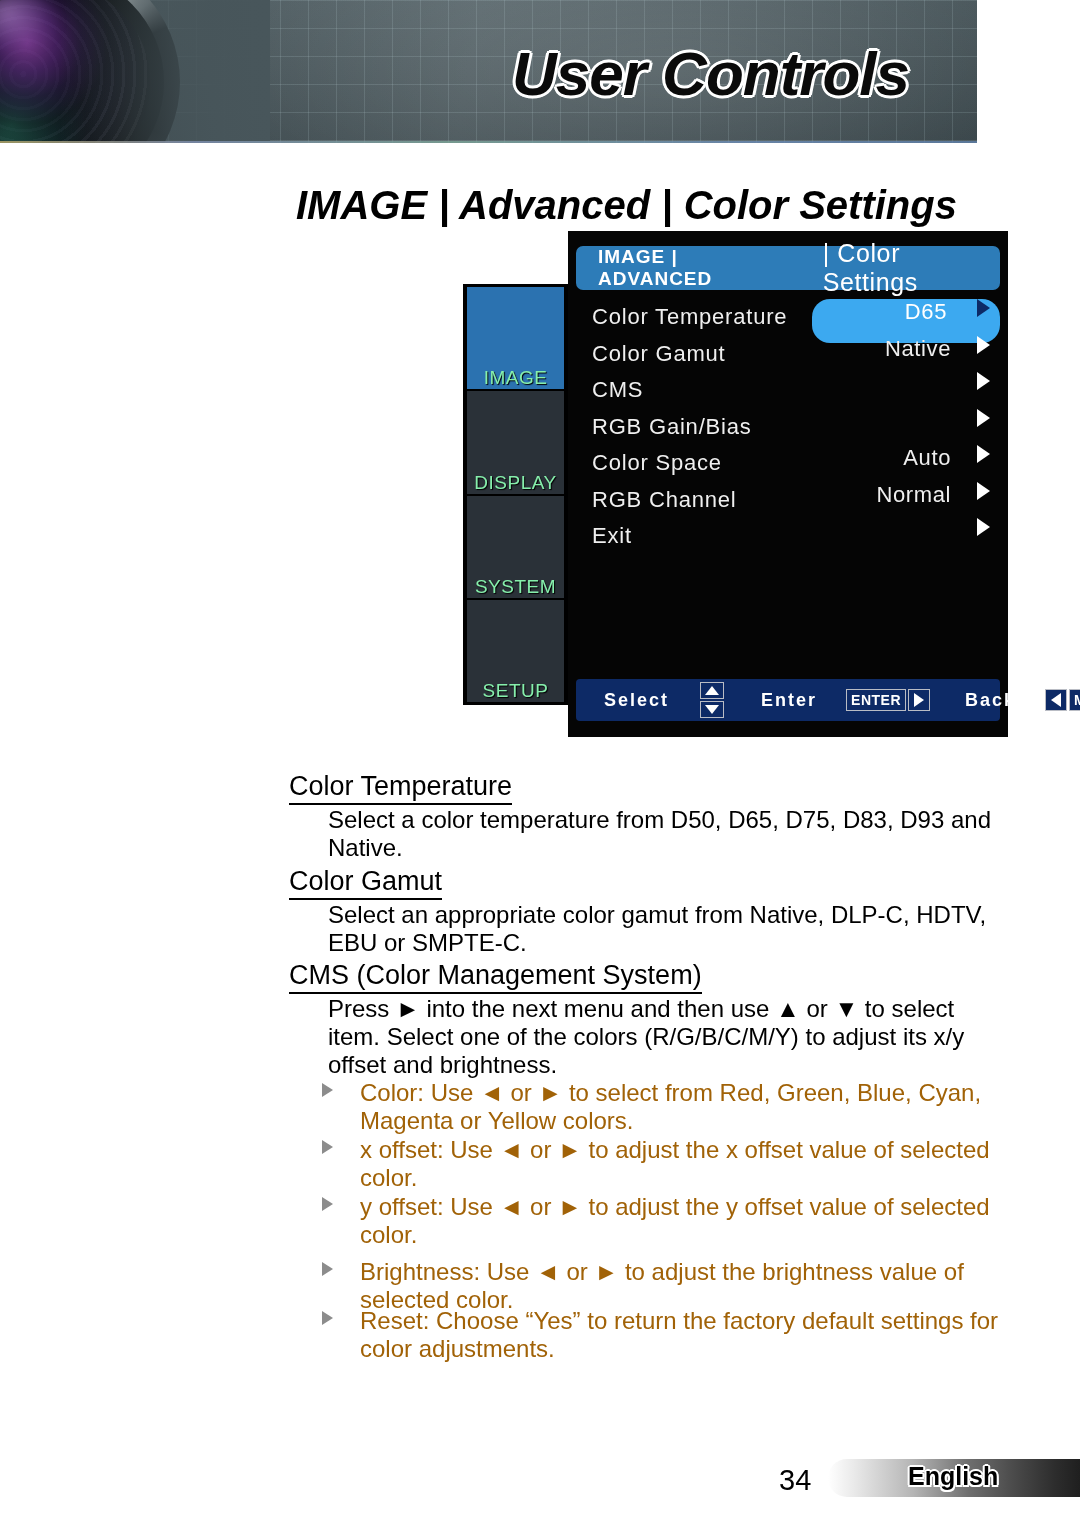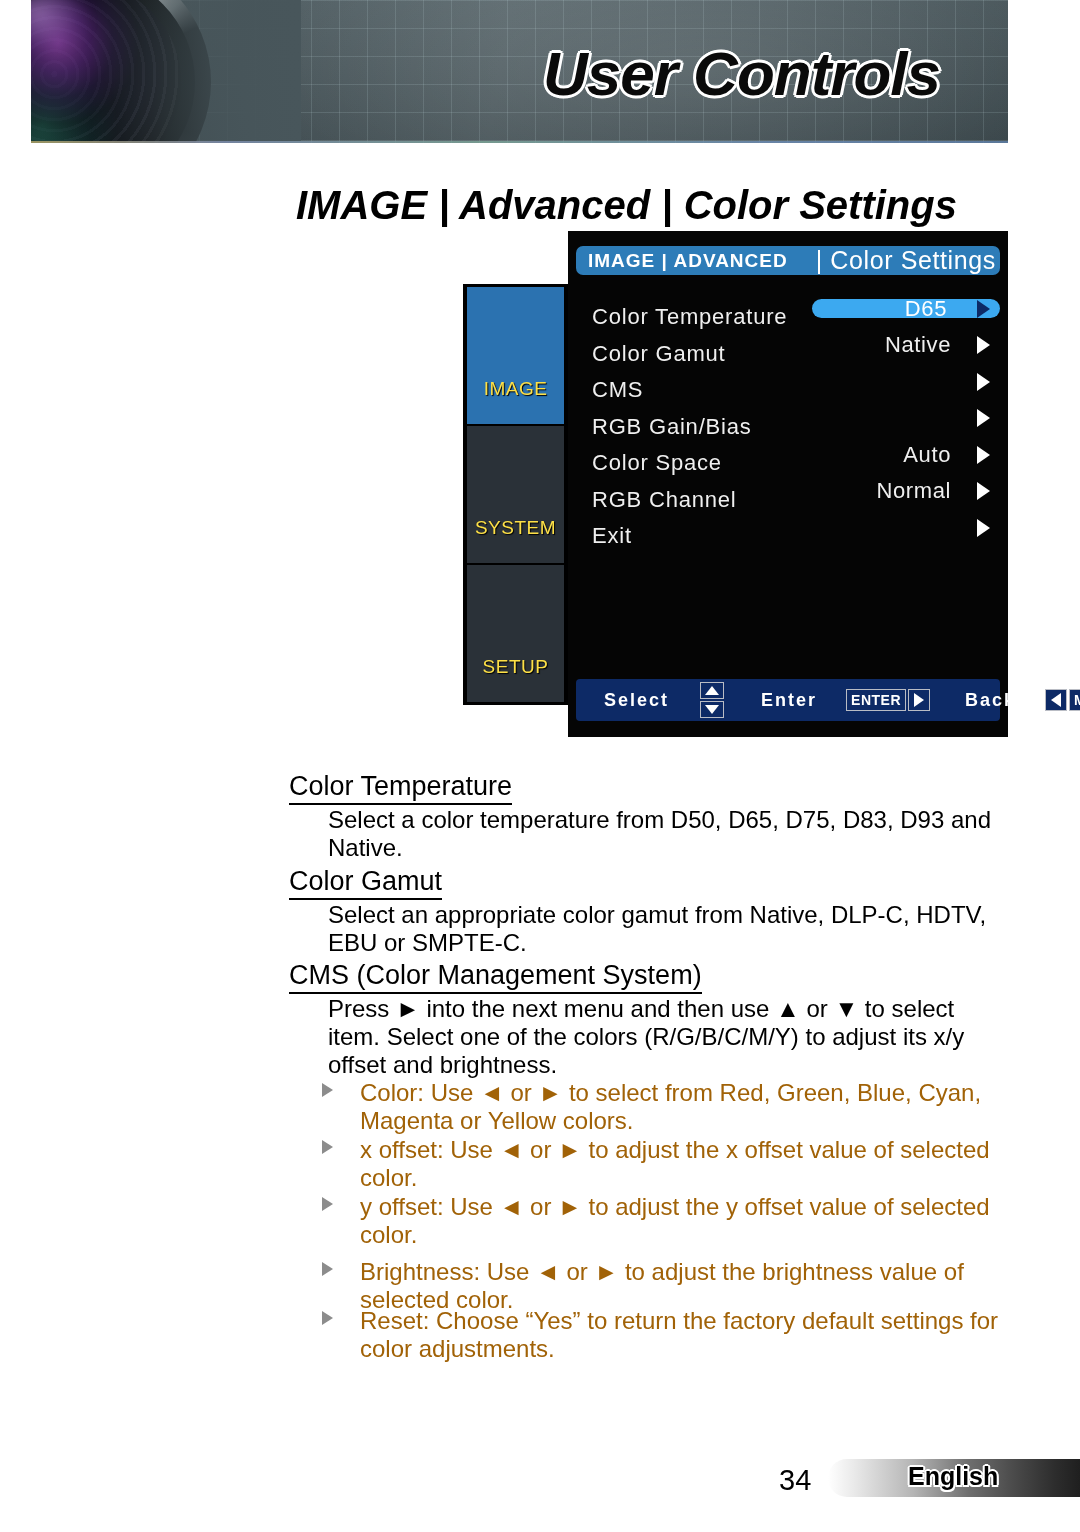--- a/index.html
+++ b/index.html
@@ -17,21 +17,20 @@
 
   
   .header {
     position: absolute;
     left: 0; top: 0;
     width: 977px; height: 143px;
     background:
       linear-gradient(180deg, rgba(255,255,255,0.045) 0%, rgba(0,0,0,0.12) 100%),
       linear-gradient(100deg, #3d4b50 0%, #4a585d 22%, #566469 48%, #4d5b60 72%, #3f4d52 100%);
     overflow: hidden;
-    margin-left: 31px;
   }
   .header-grid {
     position: absolute;
     left: 0; top: 0;
     width: 1080px; height: 143px;
     background-image:
       repeating-linear-gradient(to right, rgba(190,215,220,0.16) 0 1px, transparent 1px 28px),
       repeating-linear-gradient(to bottom, rgba(190,215,220,0.16) 0 1px, transparent 1px 28px);
   }
   .header-vig {
@@ -143,50 +142,50 @@
     border: 2px solid #000;
     box-sizing: border-box;
     display: flex;
     flex-direction: column;
     z-index: 3;
   }
   .osd-tab {
     flex: 1 1 0;
     margin: 1px 2px;
     background: #2a3138;
-    color: #fde047;
+    color: #86efac;
     font-size: 19px;
     letter-spacing: .5px;
     display: flex;
     align-items: flex-end;
     justify-content: center;
-    padding-bottom: 24px;
+    padding-bottom: 0;
     box-sizing: border-box;
     text-shadow: 1px 1px 1px #000;
   }
   .osd-tab.active { background: #2b72b0; }
 
   .osd-panel {
     position: absolute;
     left: 568px; top: 231px;
     width: 440px; height: 506px;
     background: #050505;
     z-index: 2;
   }
 
   .osd-header {
     position: absolute;
     left: 8px; top: 15px;
-    width: 424px; height: 29px;
+    width: 424px; height: 44px;
     background: #2d7cb8;
     border-radius: 7px;
     display: flex;
     align-items: center;
     box-sizing: border-box;
-    padding-left: 12px;
+    padding-left: 22px;
   }
   .osd-header-breadcrumb {
     color: #ffffff;
     font-size: 19px;
     font-weight: bold;
     letter-spacing: 1px;
   }
   .osd-header-title {
     color: #ffffff;
     font-size: 25px;
@@ -208,24 +207,24 @@
   .osd-row-label {
     color: #efefef;
     font-size: 22px;
     letter-spacing: .8px;
     margin-left: 16px;
     white-space: nowrap;
   }
   .osd-row-right {
     position: absolute;
     right: 0; top: 0;
-    height: 19px;
+    height: 44px;
     width: 190px;
     display: flex;
-    align-items: center;
+    align-items: flex-start;
     justify-content: flex-end;
     padding-right: 4px;
     box-sizing: border-box;
   }
   .osd-row-value {
     color: #efefef;
     font-size: 22px;
     letter-spacing: .6px;
     margin-right: 26px;
     white-space: nowrap;
@@ -405,20 +404,23 @@
   <div class="header-botline"></div>
 </div>
 
 <div class="page-title">IMAGE | Advanced | Color Settings</div>
 
 <div class="osd">
 
   <div class="osd-sidebar" id="osd-sidebar">
       <div class="osd-tab active">
         <span>IMAGE</span>
+      </div>
+      <div class="osd-tab">
+        <span>DISPLAY</span>
       </div>
       <div class="osd-tab">
         <span>SYSTEM</span>
       </div>
       <div class="osd-tab">
         <span>SETUP</span>
       </div>
     </div>
 
   <div class="osd-panel">

